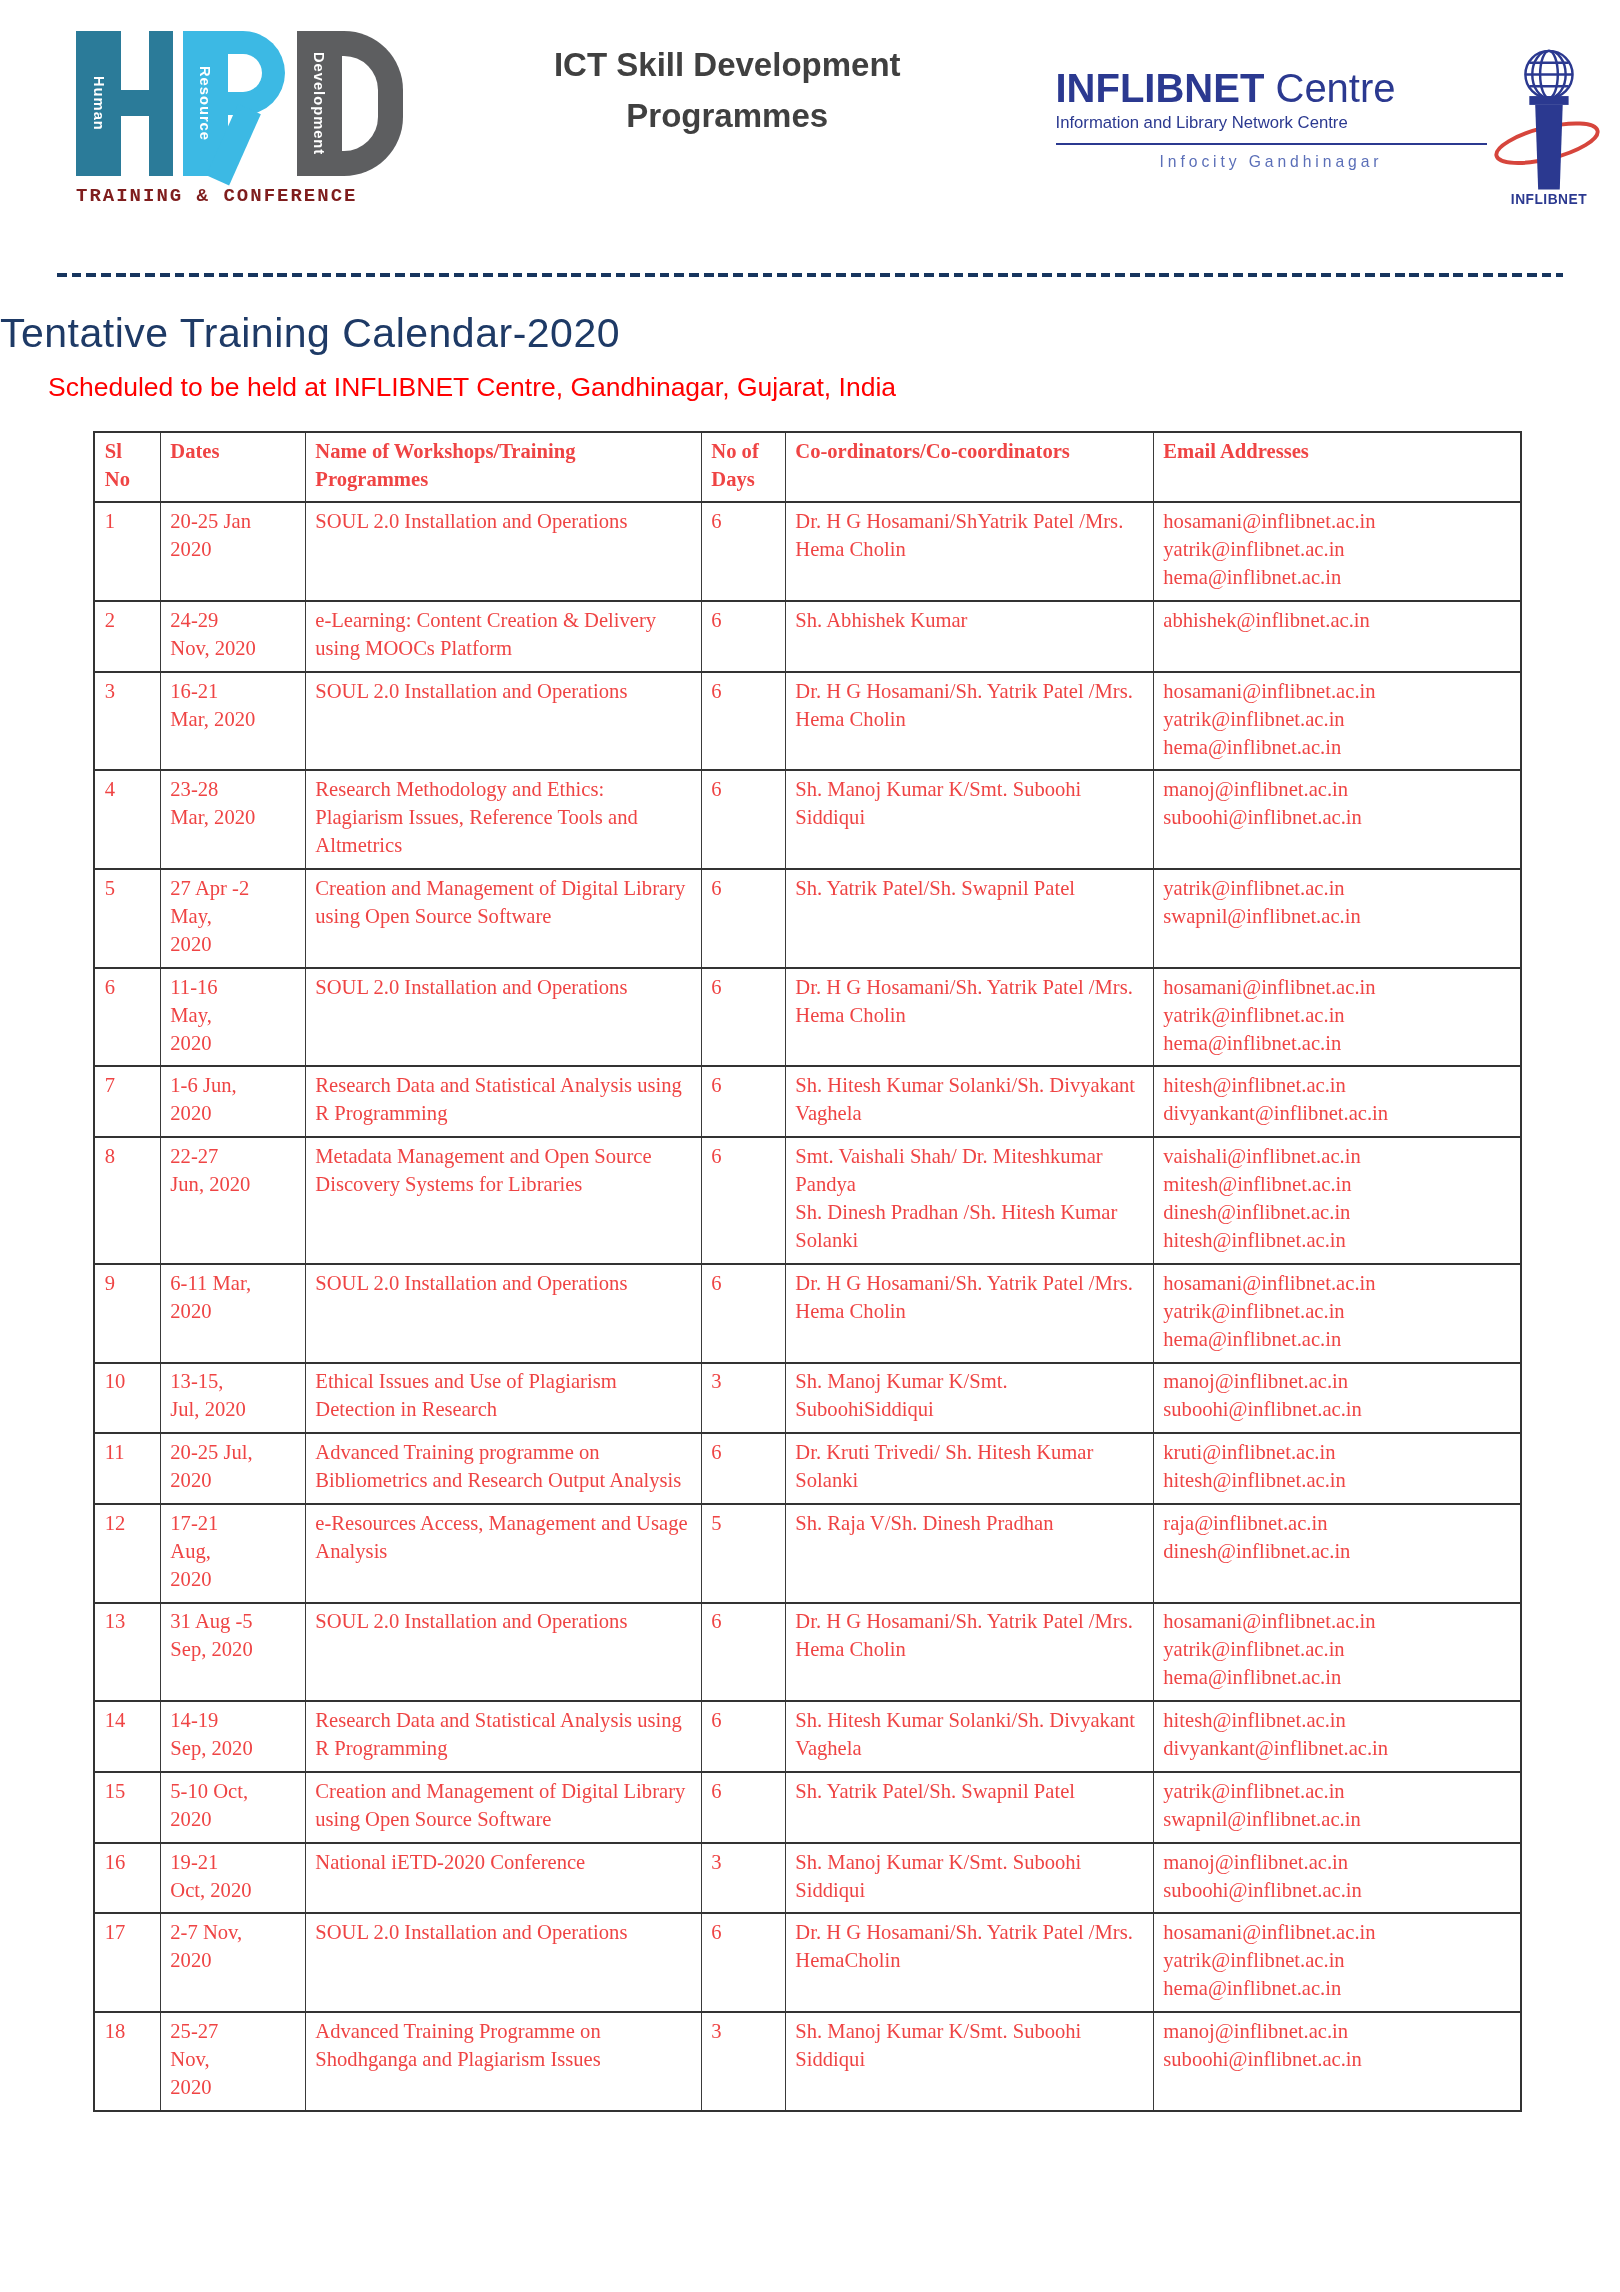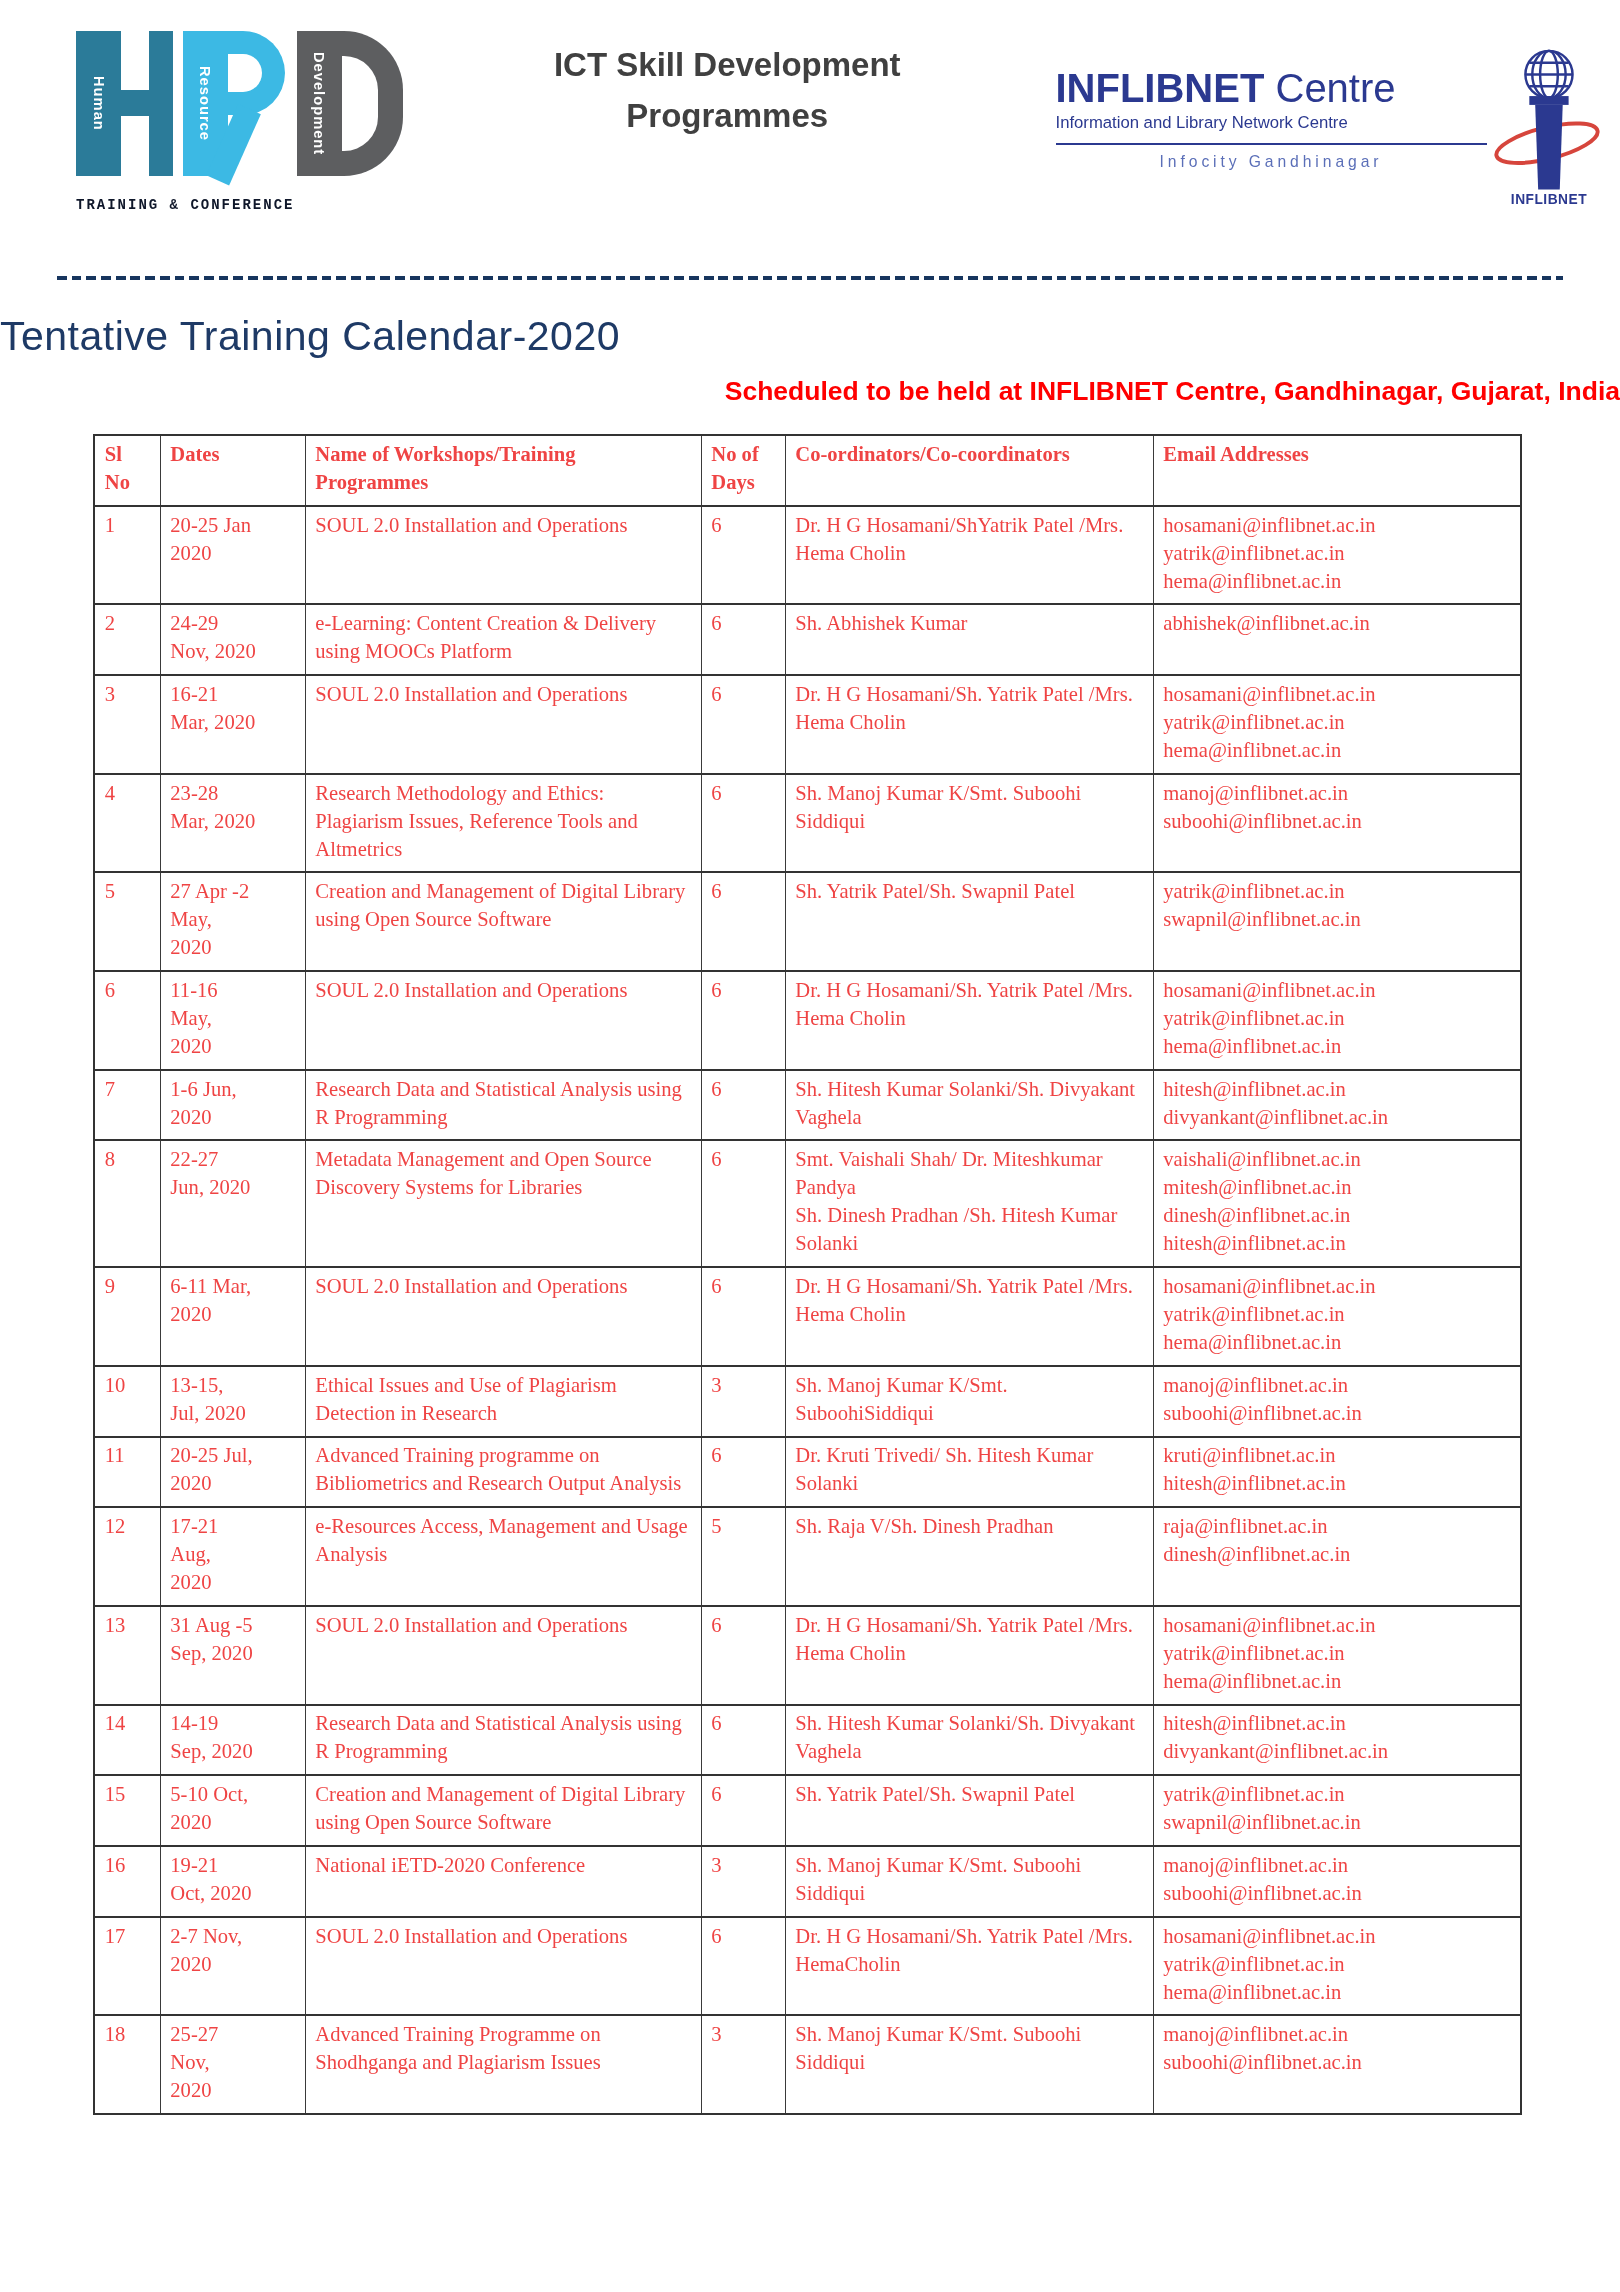--- a/index.html
+++ b/index.html
@@ -19,40 +19,40 @@
   .lh .mid  { left:45px; right:23.5px; top:59px; height:25.5px; background:#2b7b99; }
   .lr { width:110px; }
   .lr .bar.b1 { left:0; top:0; width:45px; height:100%; background:#3cb9e4; }
   .lr .bowl { position:absolute; left:37px; top:0; width:65px; height:84px; border:23.5px solid #3cb9e4; border-left:none; border-radius:0 45px 45px 0; }
   .lr .leg { position:absolute; left:55px; top:73px; width:24.5px; height:78px; background:#3cb9e4; transform:rotate(24deg); transform-origin:top left; }
   .ld { width:108px; }
   .ld .bar.b1 { left:0; top:0; width:45px; height:100%; background:#5d5e60; }
   .ld .bowl { position:absolute; left:37px; top:0; width:69px; height:145px; border:25.5px solid #5d5e60; border-left:none; border-radius:0 59px 59px 0; }
   .vword { position:absolute; left:0; top:0; width:45px; height:100%; display:flex; align-items:center; justify-content:center;
            writing-mode:vertical-rl; color:#ffffff; font-weight:700; font-size:14.7px; letter-spacing:1px; }
-  .hrd-tagline { margin-top:21px; font-family:"Liberation Mono", monospace; font-weight:700; font-size:14px; letter-spacing:2px; color:#0f172a; }
+  .hrd-tagline { margin-top:9px; font-family:"Liberation Mono", monospace; font-weight:700; font-size:19px; letter-spacing:2px; color:#7f1d1d; }
 
   
   .ict { width:461px; margin-top:9.8px; text-align:center; color:#404040; font-weight:700; font-size:33px; line-height:1.55; }
 
   
   .inflib { display:flex; align-items:flex-start; gap:5.9px; margin-top:15.7px; }
   .inf-left { width:431px; padding-top:21.6px; }
   .inf-name { color:#2b3990; font-size:40px; letter-spacing:0; white-space:nowrap; }
   .inf-name .bold { font-weight:700; }
   .inf-sub { color:#2b3990; font-size:16.7px; margin-top:2px; }
   .inf-line { height:2px; background:#2b3990; margin:9.8px 0 7.8px; }
   .inf-loc { color:#5b6fb8; font-size:15.7px; letter-spacing:3.9px; text-align:center; }
 
   
   .dashline { height:3.9px; margin:63px 57px 0; background:repeating-linear-gradient(90deg,#17355e 0 9.8px, transparent 9.8px 14.7px); }
 
   
   h1.title { margin-top:33px; text-align:left; color:#1e3a66; font-weight:400; font-size:41px; letter-spacing:0.5px; }
-  h2.subtitle { margin-top:15.7px; text-align:right; color:#ff0000; font-weight:700; font-size:26.5px; }
+  h2.subtitle { margin-top:15.7px; text-align:left; color:#ff0000; font-weight:400; font-size:26.5px;padding-left:48px; }
 
   
   table.cal { margin:27.4px 0 0 93px; width:1426px; border-collapse:collapse; table-layout:fixed;
               font-family:"Liberation Serif", serif; font-size:20.6px; line-height:28px; color:#ef4444; }
   table.cal th, table.cal td { border:1px solid #3a3a3a; border-top:2px solid #333; border-bottom:2px solid #333;
               vertical-align:top; text-align:left; padding:3.9px 9.8px 8.8px 9.8px; overflow:hidden; }
   table.cal { border:2px solid #333; }
   table.cal th { font-weight:700; }
   td.c-dates, td.c-coordinators { white-space:pre-line; }
   td.c-emails div { word-break:break-all; }

